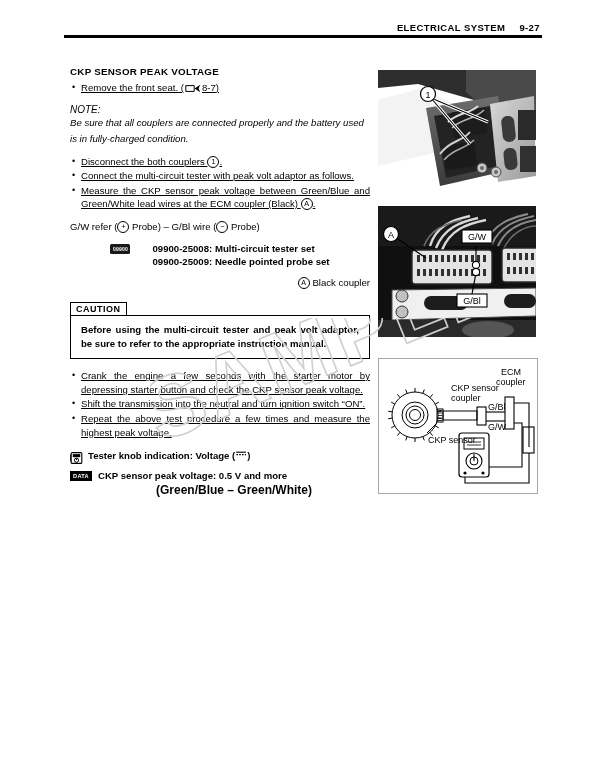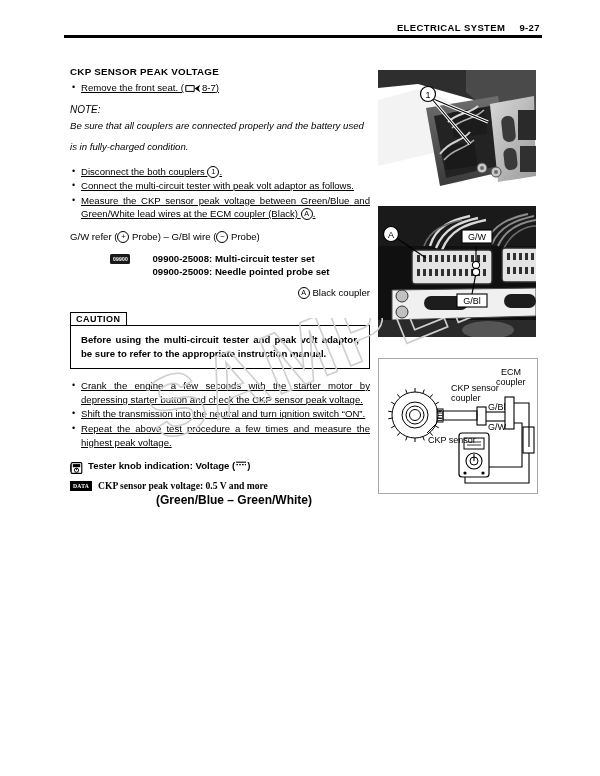--- a/index.html
+++ b/index.html
@@ -18,21 +18,21 @@
   .header-rule{margin-top:2px;border-top:3px solid #000;width:100%;}
 
   
   .left{position:absolute;left:70px;top:66px;width:300px;}
   h1.sect{font-size:9.8px;font-weight:bold;letter-spacing:.25px;margin:0 0 4px 0;}
   .bullets{margin:0;padding:0;list-style:none;text-decoration:underline;}
   .bullets li{position:relative;padding-left:11px;font-size:9.6px;line-height:13.6px;
     margin-bottom:1px;text-align:justify;}
   .bullets li::before{content:"\2022";position:absolute;left:2px;top:0;font-size:9px;}
   .note-label{font-size:10px;font-style:italic;margin:9px 0 0 0;}
-  .note-body{font-size:9.6px;font-style:italic;line-height:21px;margin:0 0 8px 0;}
+  .note-body{font-size:9.6px;font-style:italic;line-height:16px;margin:0 0 8px 0;}
   .plainline{font-size:9.6px;line-height:13.6px;margin:9px 0 8px 0;}
 
   
   .circ{display:inline-block;width:10px;height:10px;line-height:9.4px;
     border:1px solid #000;border-radius:50%;text-align:center;
     font-size:7.2px;vertical-align:1px;font-style:normal;font-weight:normal;}
   .circ.sm{font-size:7.6px;}
 
   
   .pgref{display:inline-block;width:16px;height:8px;position:relative;vertical-align:-1px;margin:0 1px;}
@@ -60,21 +60,21 @@
 
   .after-caution{margin-top:10px;}
 
   
   .knobrow{display:flex;align-items:flex-start;gap:5px;margin-top:10px;}
   .knobicon{flex:0 0 auto;width:13px;height:12px;margin-top:1px;}
   .knobtext{font-size:9.6px;font-weight:bold;line-height:13px;}
   .sym-dcv{display:inline-block;width:12px;position:relative;vertical-align:2px;}
   .sym-dcv svg{display:block;}
 
-  .datarow{display:flex;align-items:flex-start;gap:6px;margin-top:7px;font-family:Liberation Serif, serif;}
+  .datarow{display:flex;align-items:flex-start;gap:6px;margin-top:7px;}
   .datatext{font-size:9.6px;font-weight:bold;line-height:14px;}
   .datasub{font-size:12px;font-weight:bold;padding-left:86px;}
 
   
   .fig{position:absolute;overflow:hidden;background:#fff;}
   .fig-photo{border:0;}
   .fig1{left:378px;top:70px;width:158px;height:128px;}
   .fig2{left:378px;top:206px;width:158px;height:131px;}
   .fig3{left:378px;top:358px;width:158px;height:134px;border:1px solid #a8a8a8;}
 

